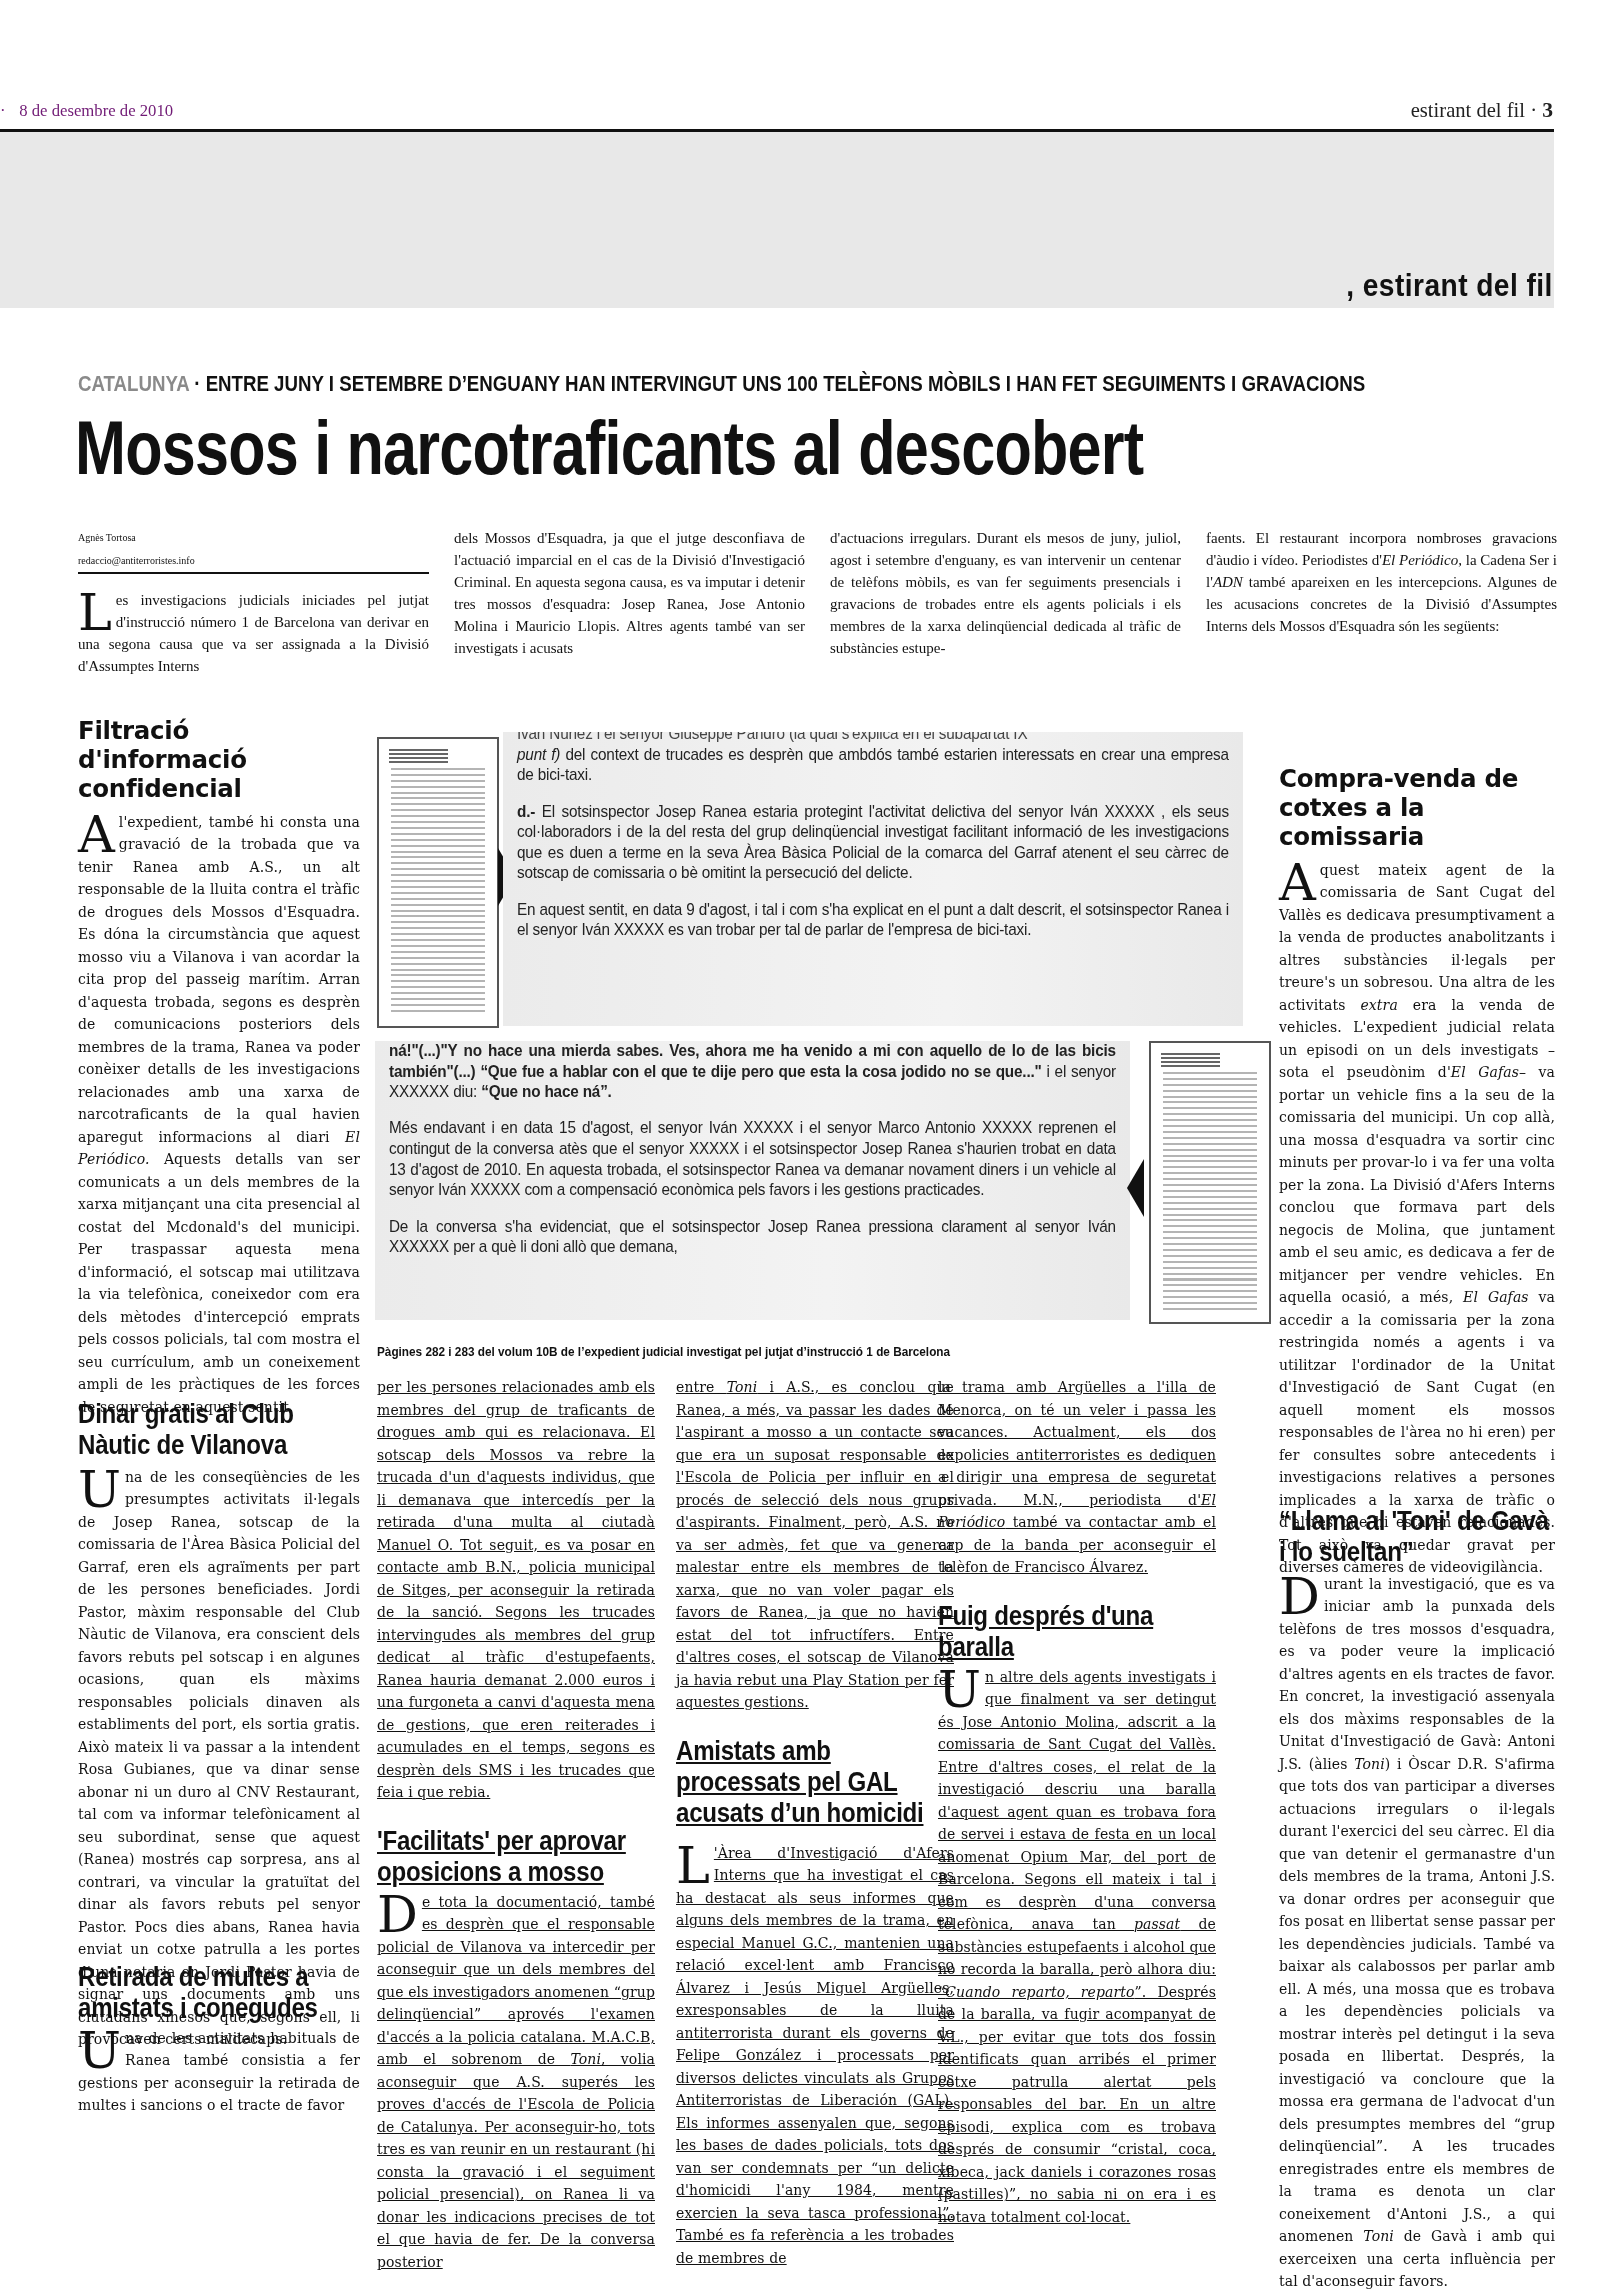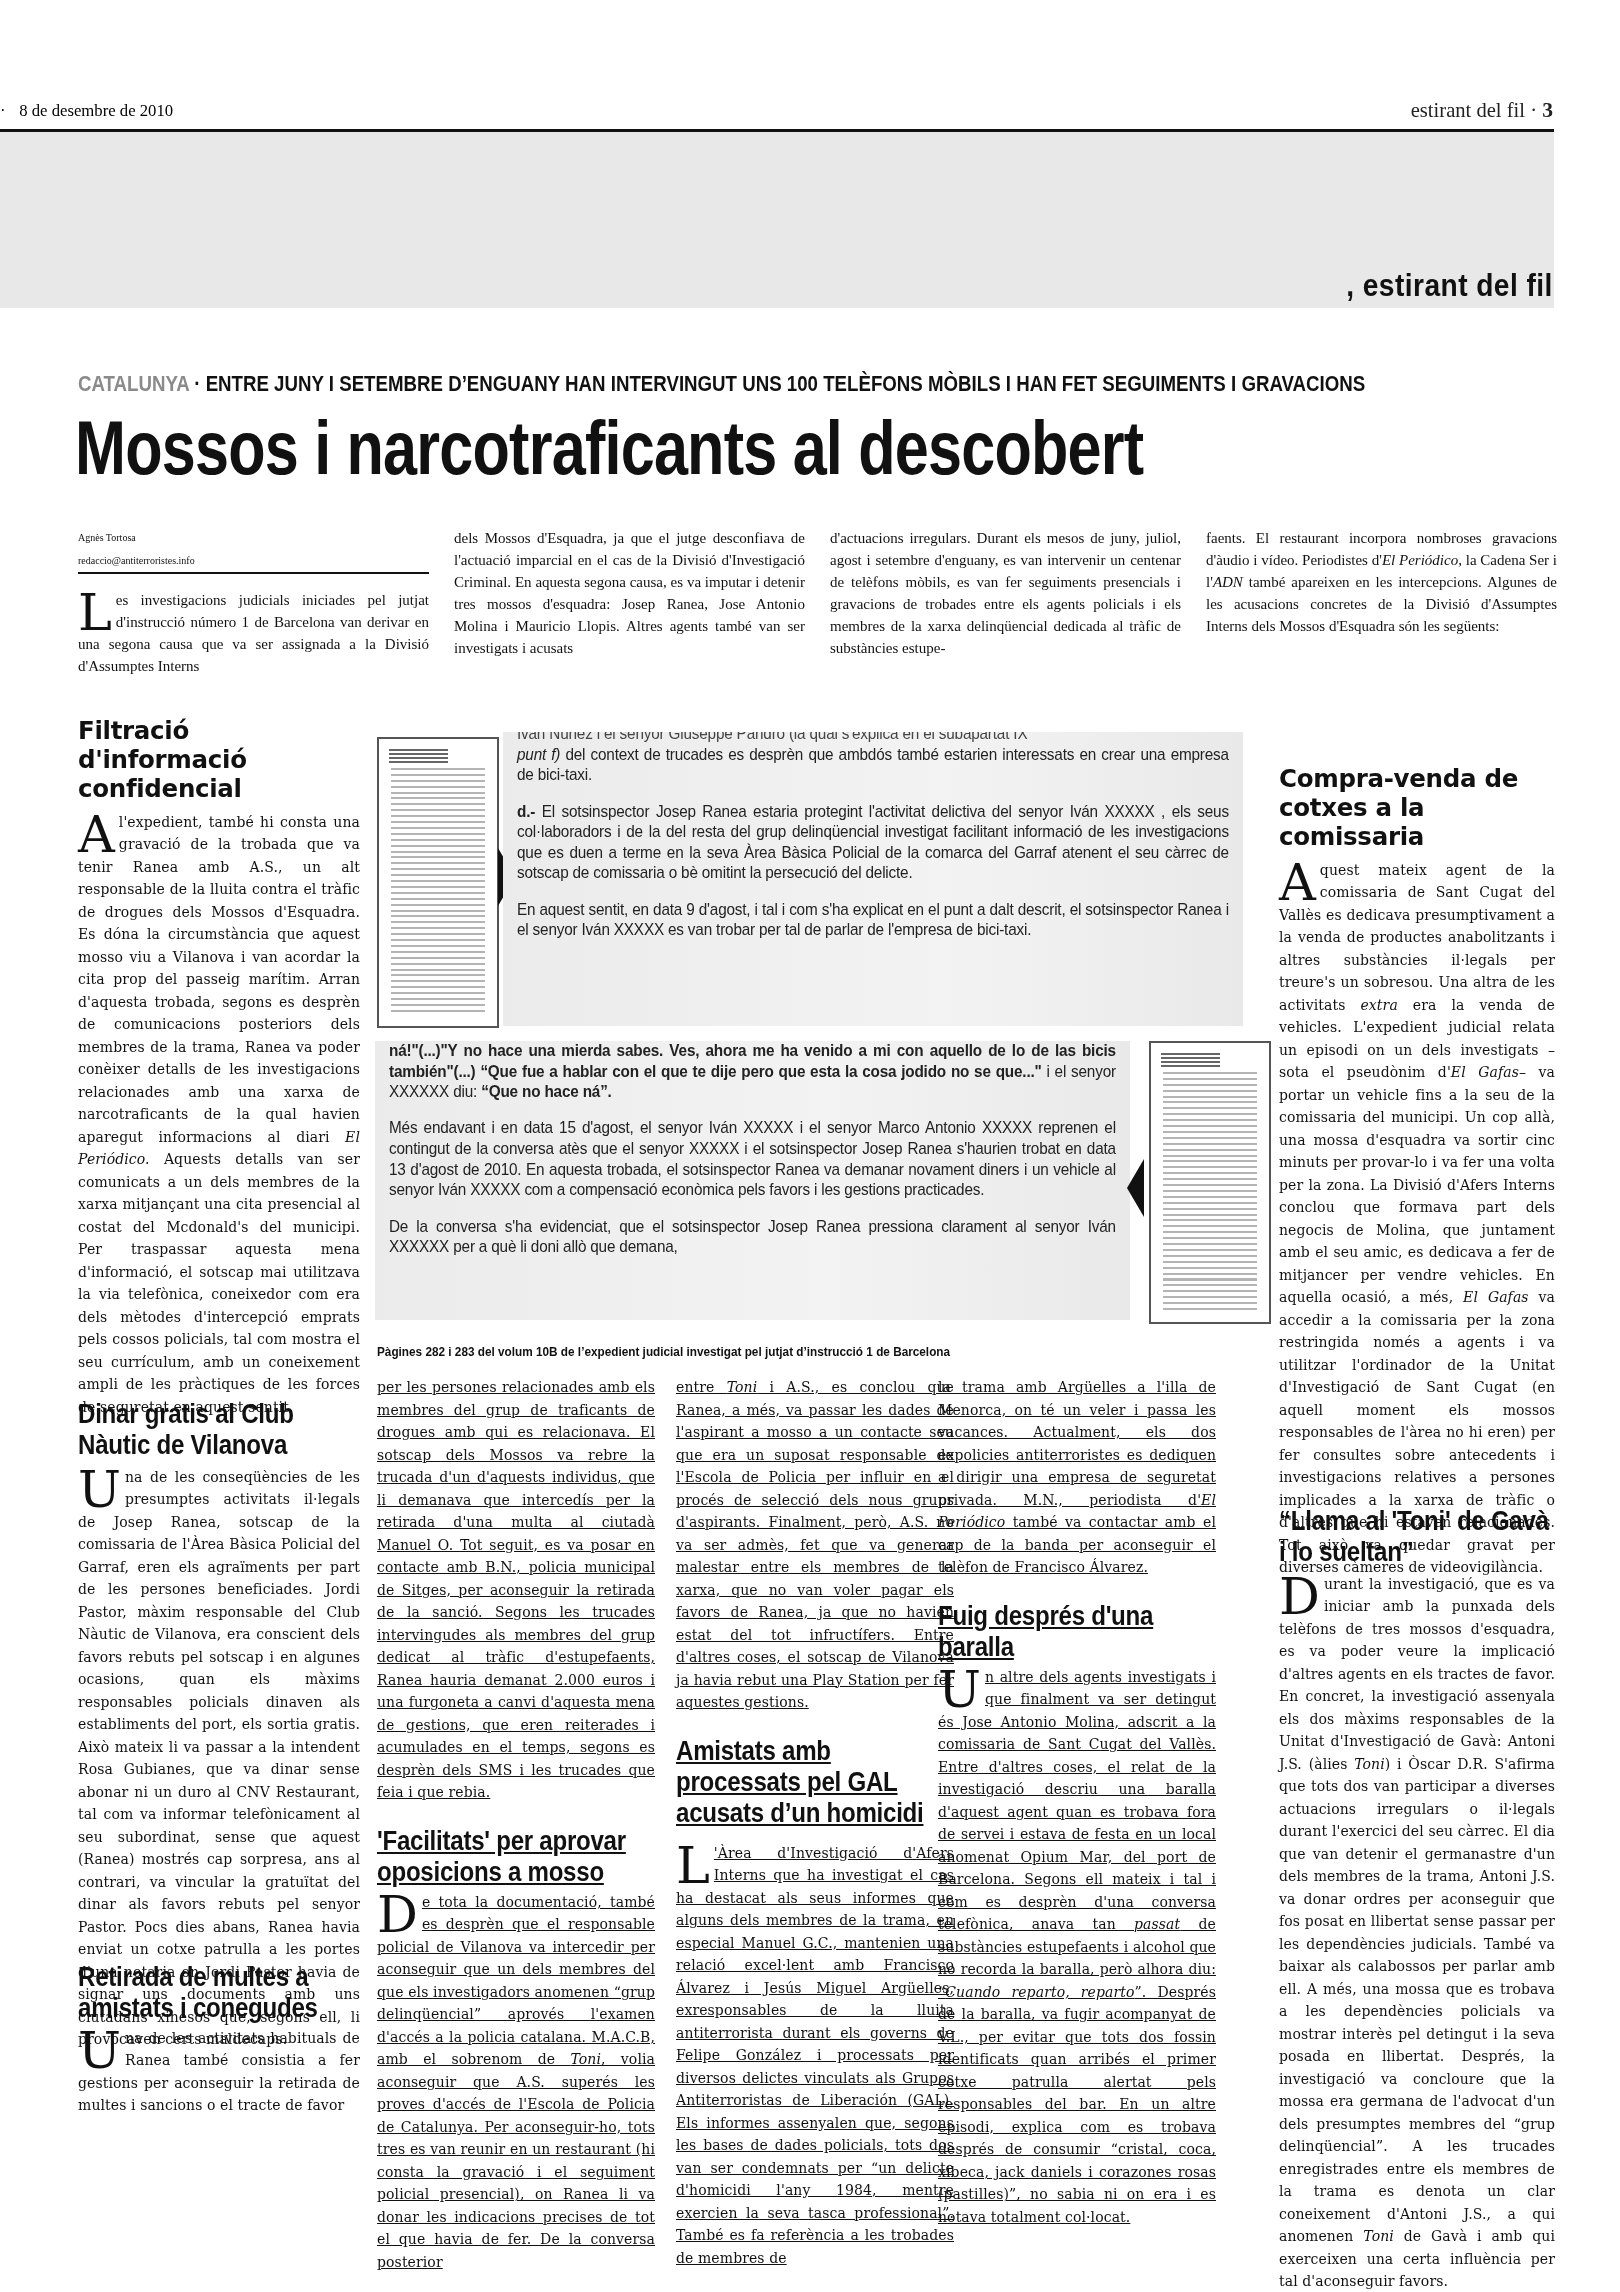--- a/index.html
+++ b/index.html
@@ -3,21 +3,21 @@
 <meta charset="utf-8">
 <style>
   html, body { margin:0; padding:0; background:#fff; }
   body { width:1620px; height:2293px; position:relative; overflow:hidden; color:#111; }
   .abs { position:absolute; }
   .serif { font-family:"DejaVu Serif", serif; }
   .lserif { font-family:"Liberation Serif", serif; }
   .sans { font-family:"Liberation Sans", sans-serif; }
 
   
-  .folio-left { left:0; top:101px; font-size:16.7px; color:#000000; }
+  .folio-left { left:0; top:101px; font-size:16.7px; color:#701a75; }
   .folio-left .dot { margin-right:13.7px; }
   .folio-right { right:67px; top:98px; font-size:20.6px; color:#222; }
   .folio-right .num { font-weight:bold; font-size:21.6px; }
   .rule-top { left:0; top:129px; width:1554px; height:2.9px; background:#111; }
   .grey-band { left:0; top:132px; width:1554px; height:176px; background:#e8e8e8; }
   .section-tag { right:67px; top:267px; font-size:32px; font-weight:bold; letter-spacing:0.5px; transform:scaleX(0.88); transform-origin:right; }
 
   
   .kicker { left:78px; top:371px; font-size:21.6px; font-weight:bold; white-space:nowrap; transform:scaleX(0.865); transform-origin:left; }
   .kicker .tag { color:#8a8a8a; }

